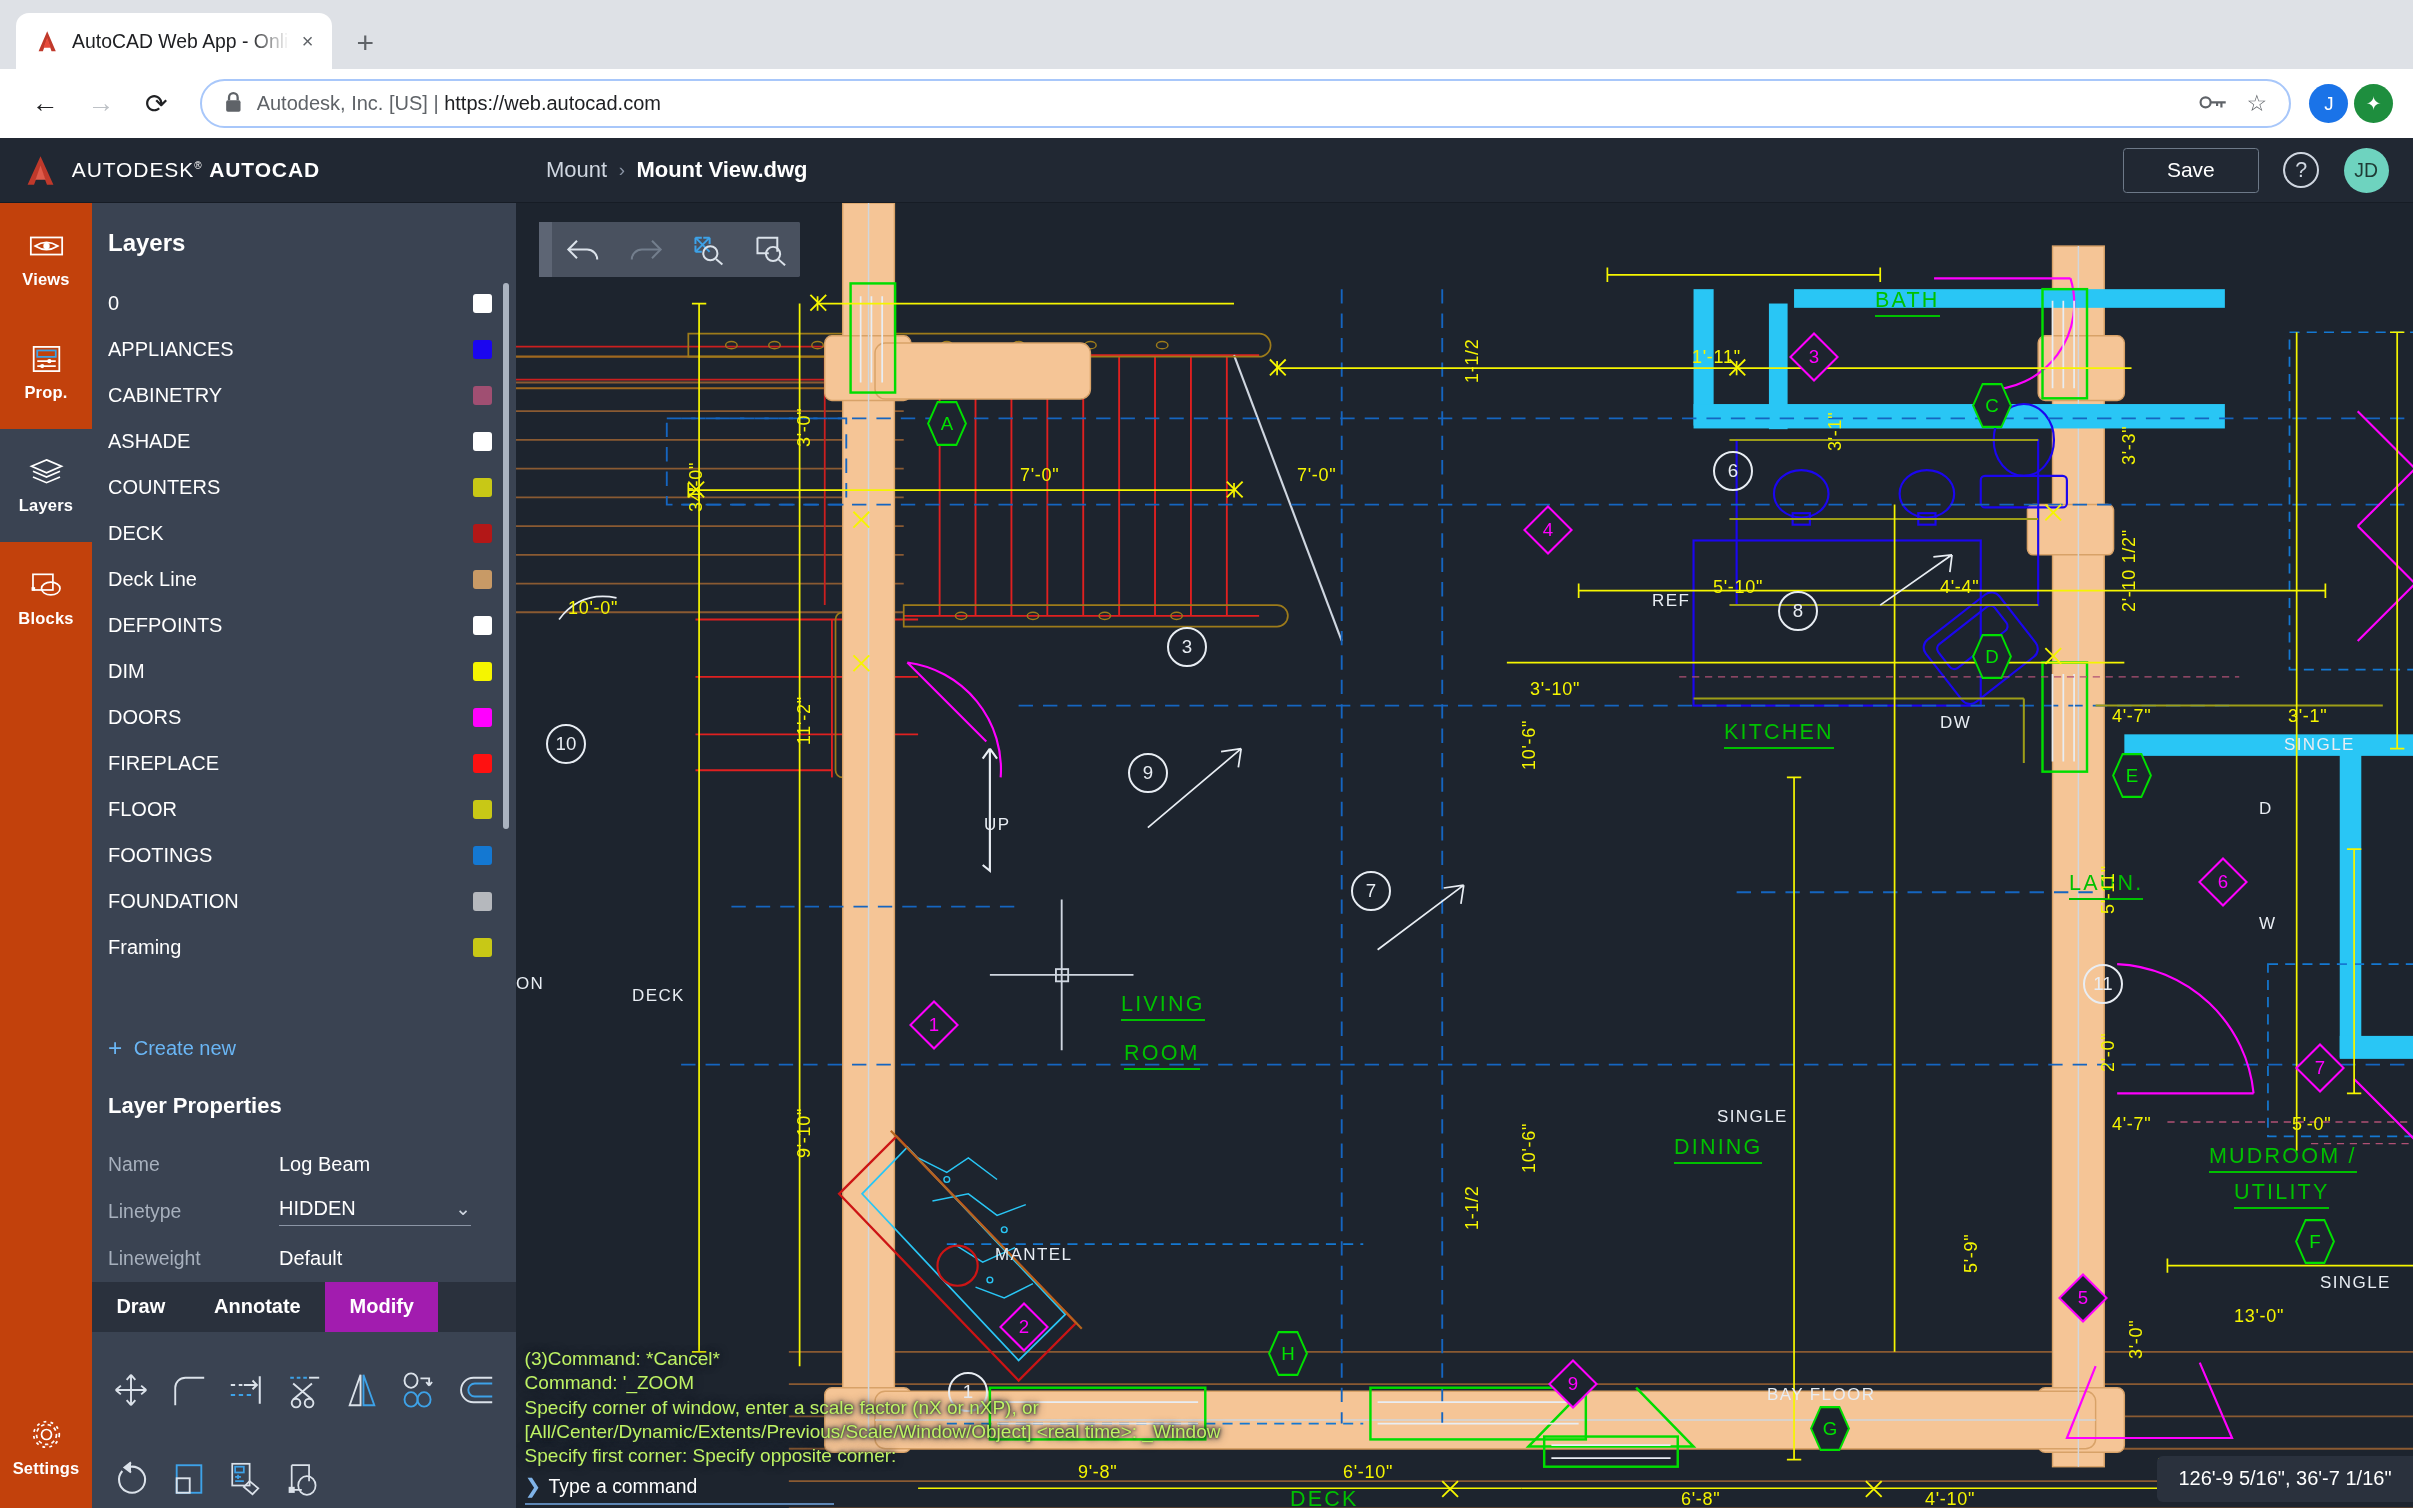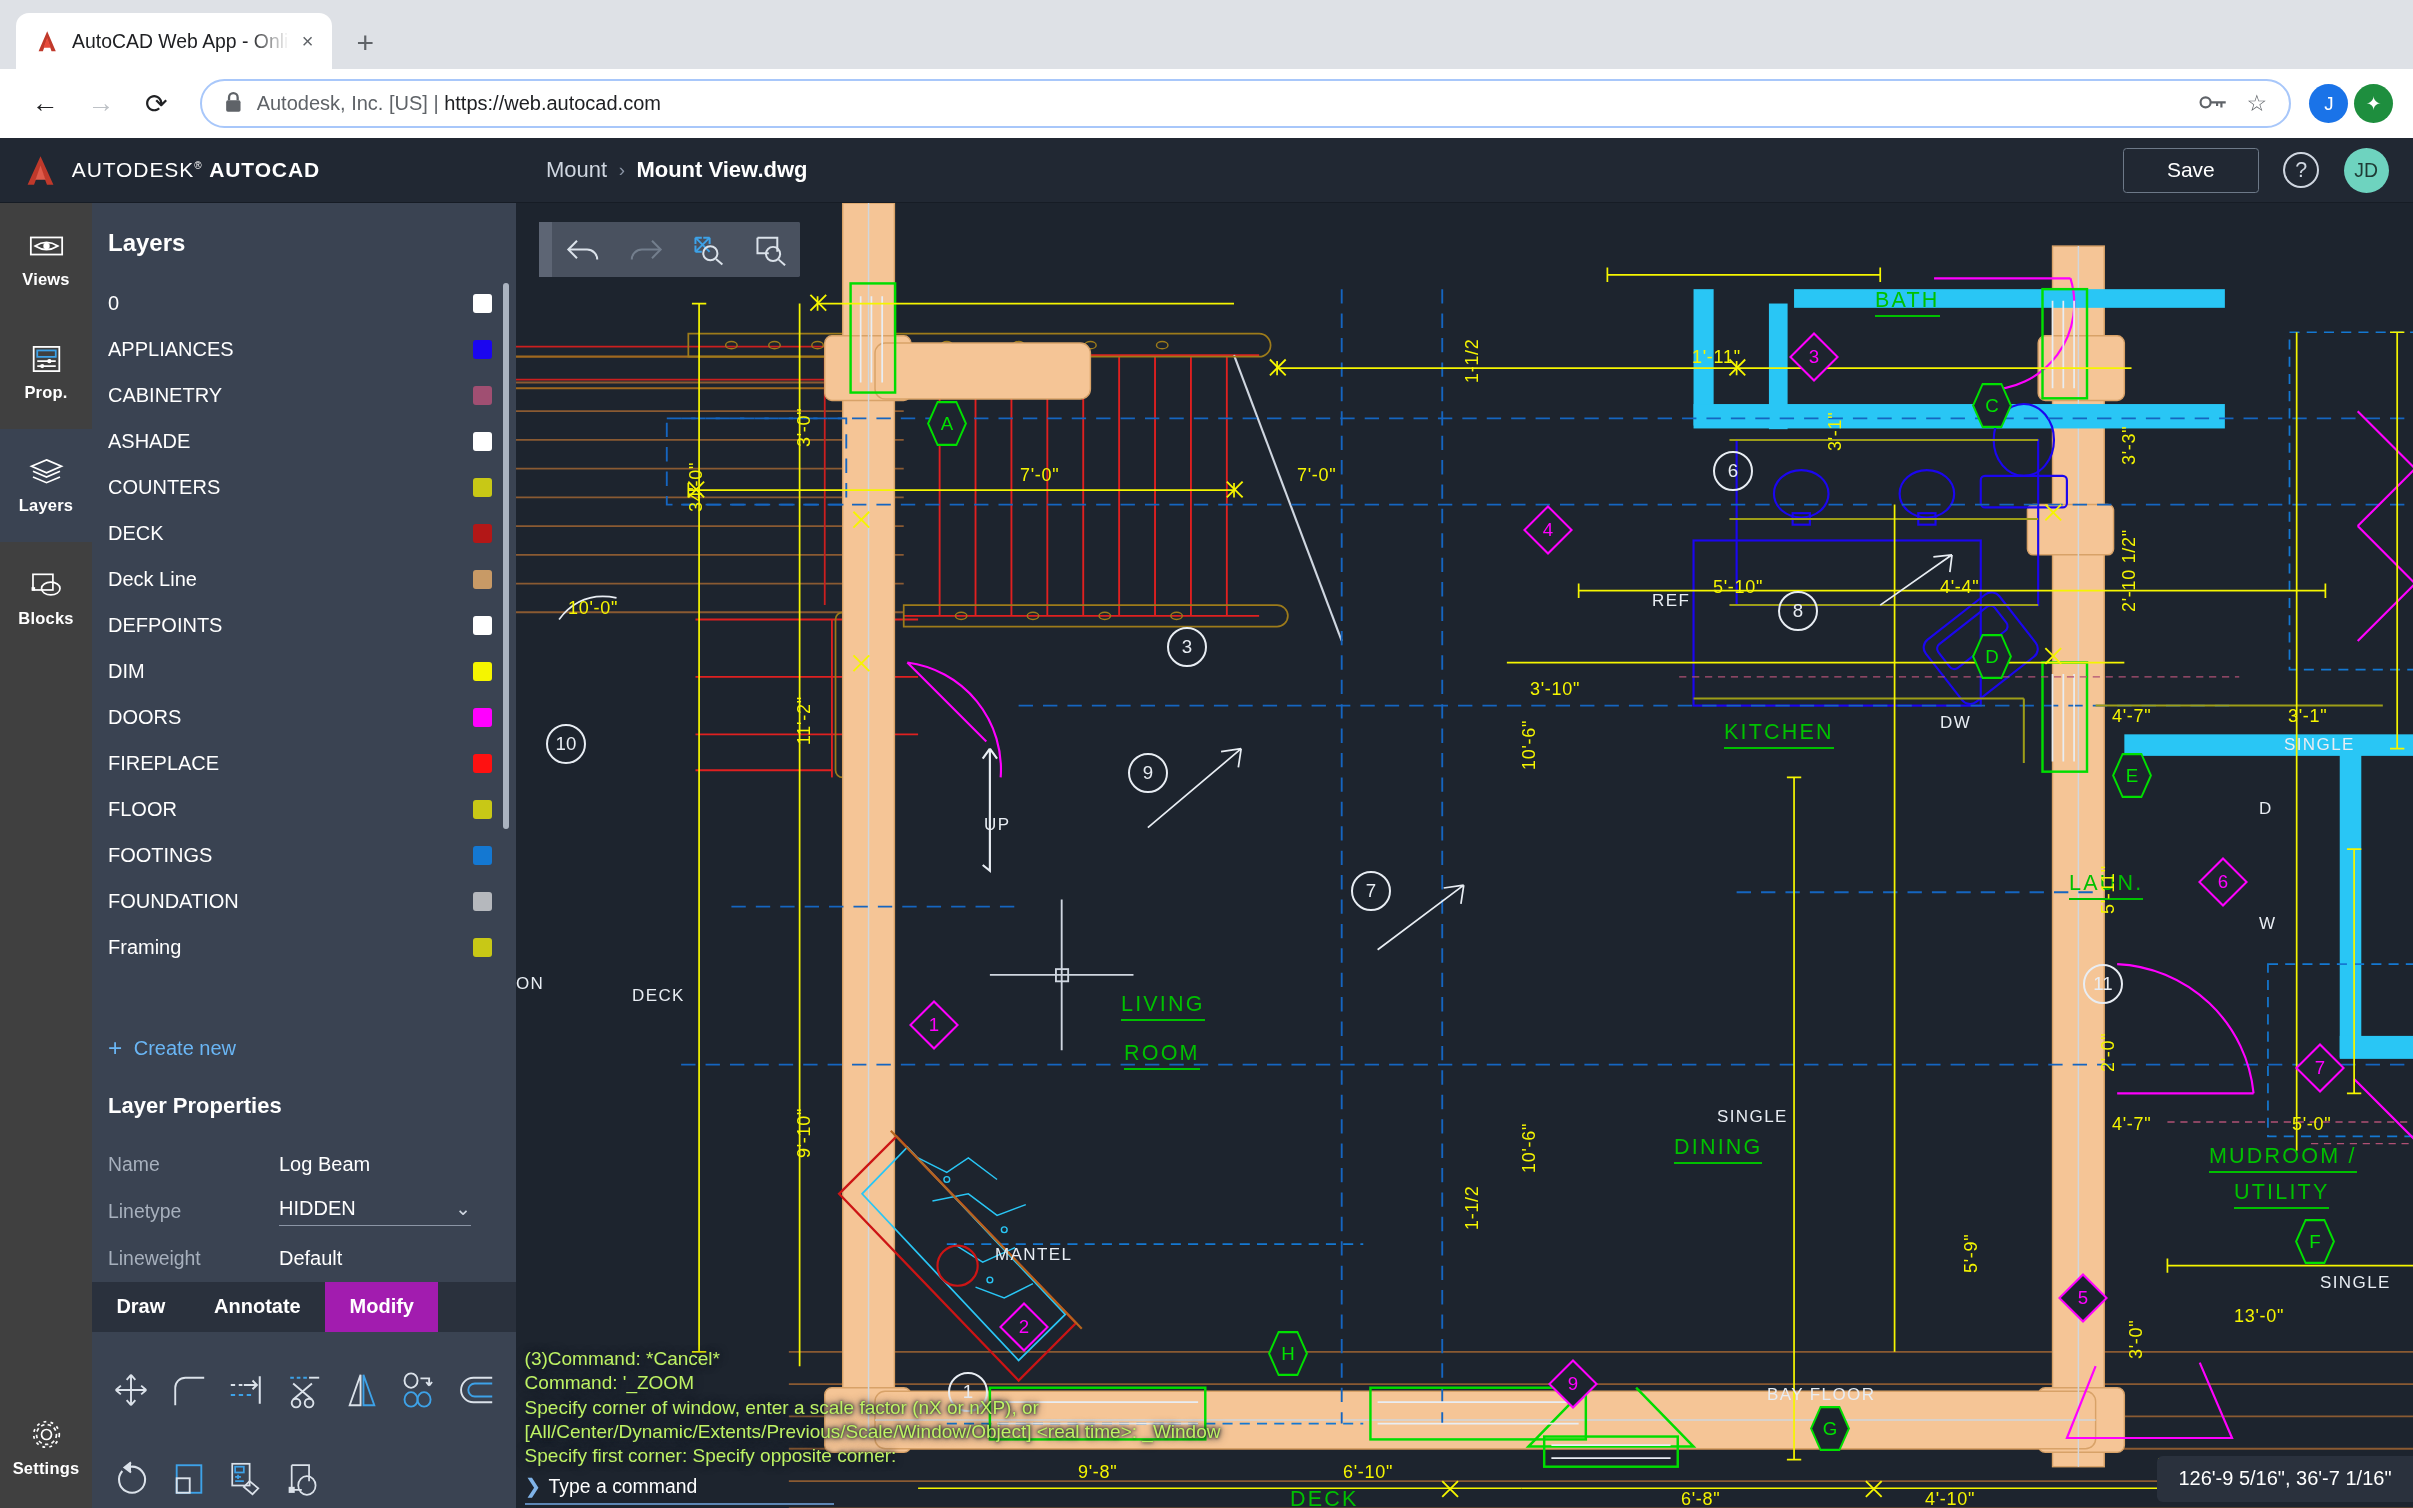--- a/index.html
+++ b/index.html
@@ -64,21 +64,21 @@
   .save-btn { width: 136px; height: 45px; border: 1.4px solid #6d7988; border-radius: 3.6px; color: #fff;
               font-size: 21px; display: flex; align-items: center; justify-content: center; background: transparent; }
   .help-icon { width: 36px; height: 36px; border: 2.2px solid #cfd6e0; border-radius: 50%;
                color: #cfd6e0; font-size: 21.5px; display: flex; align-items: center; justify-content: center; }
   .avatar { width: 45px; height: 45px; border-radius: 50%; background: #6ed3bf; color: #1e3a34;
             font-size: 19.4px; font-weight: 500; display: flex; align-items: center; justify-content: center; }
 
   .body-row { display: flex; height: 1306px; }
 
   
-  .rail { width: 92px; background: #404040; display: flex; flex-direction: column; flex: 0 0 auto; }
+  .rail { width: 92px; background: #c2410c; display: flex; flex-direction: column; flex: 0 0 auto; }
   .rail-item { height: 113px; display: flex; flex-direction: column; align-items: center;
                justify-content: center; gap: 8.6px; color: #fff; }
   .rail-item.active { background: #3a4352; }
   .rail-label { font-size: 16.5px; font-weight: 700; letter-spacing: 0.2px; }
   .rail-spacer { flex: 1 1 auto; }
   .rail-icon { width: 37px; height: 32px; position: relative; }
 
   
   .panel { width: 424px; background: #3a4352; flex: 0 0 auto; display: flex; flex-direction: column;
            position: relative; }

